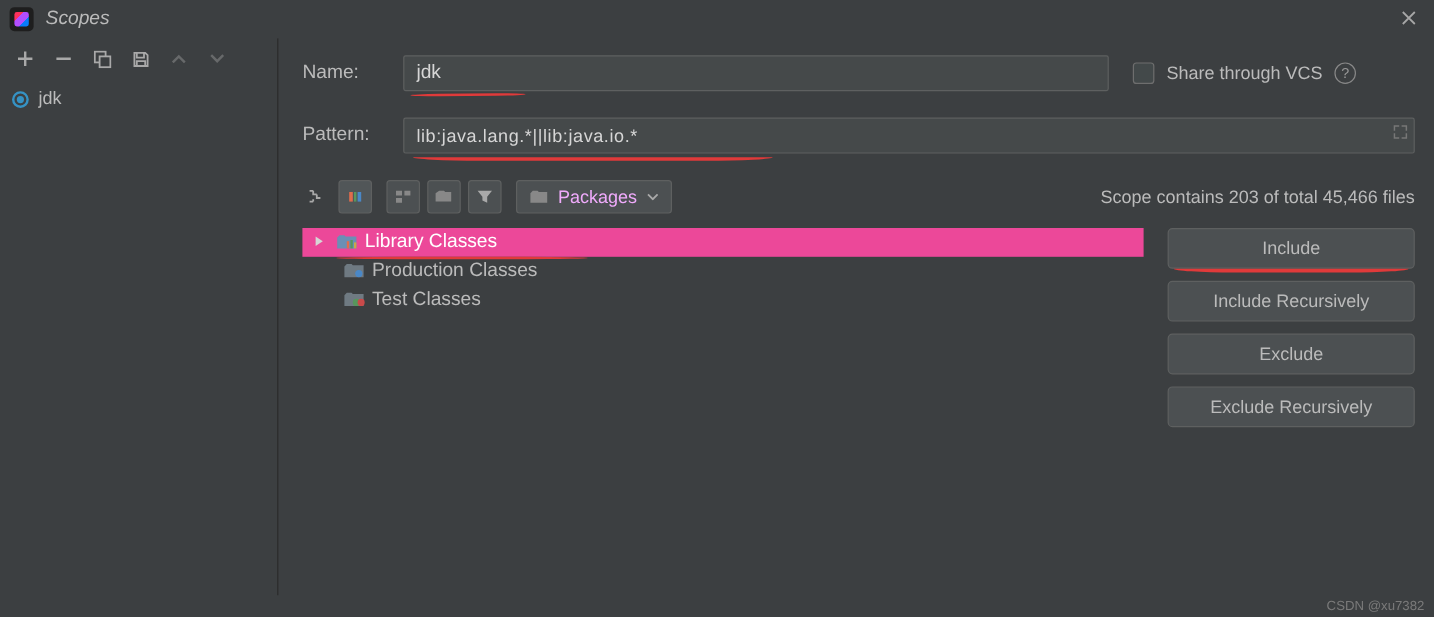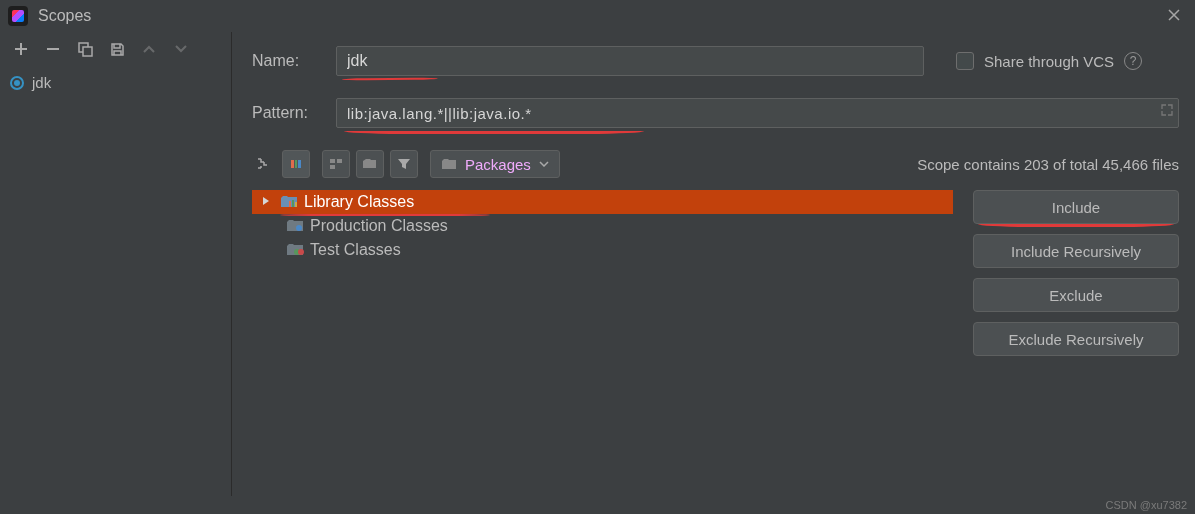--- a/index.html
+++ b/index.html
@@ -24,21 +24,21 @@
       background: #1e1e1e;
       border-radius: 4px;
       display: flex; align-items: center; justify-content: center;
       margin-right: 10px;
     }
     .app-icon-inner {
       width: 12px; height: 12px;
       background: linear-gradient(135deg, #fe315d 0%, #fe315d 33%, #b24eff 33%, #b24eff 66%, #087cfa 66%, #087cfa 100%);
       border-radius: 2px;
     }
-    .title-text { font-size: 16px; color: #bbbbbb; }
+    .title-text { font-size: 16px; color: #bbbbbb; font-style: italic; }
     .titlebar-spacer { flex: 1; }
     .close-btn {
       color: #a0a0a0; font-size: 18px; cursor: pointer; padding: 0 4px;
     }
     .content {
       display: flex;
       height: calc(100% - 32px - 18px);
     }
     .sidebar {
       width: 232px;
@@ -93,21 +93,21 @@
     .text-input {
       background: #45494a;
       border: 1px solid #5e6060;
       color: #d6d6d6;
       font-size: 16px;
       padding: 4px 10px;
       height: 30px;
       border-radius: 2px;
     }
     .name-input { width: 588px; }
-    .share-group { display: flex; align-items: center; margin-left: 32px; gap: 10px;}
+    .share-group { display: flex; align-items: center; margin-left: 20px; gap: 10px;}
     .checkbox {
       width: 18px; height: 18px;
       border: 1px solid #6e6e6e;
       border-radius: 3px;
       background: #43494a;
     }
     .share-label { font-size: 15px; color: #bbbbbb; }
     .help-circle {
       width: 18px; height: 18px; border: 1px solid #888; border-radius: 50%;
       display: inline-flex; align-items: center; justify-content: center;
@@ -166,21 +166,21 @@
       flex: 1;
       border: none;
       font-size: 16px;
     }
     .tree-row {
       display: flex; align-items: center;
       padding: 3px 6px 3px 10px;
       gap: 8px;
       cursor: pointer;
     }
-    .tree-row.selected { background: #c2410c; color: #ffffff; }
+    .tree-row.selected { background: #ec4899; color: #ffffff; }
     .tree-arrow { width: 10px; color: #bbbbbb; font-size: 12px;}
     .tree-row.selected .tree-arrow { color: #fff; }
     .folder-icon {
       width: 16px; height: 14px;
       display: inline-block;
     }
     .side-buttons { 
       display: flex; flex-direction: column; gap: 10px;
       width: 206px;
       padding-top: 0px;

